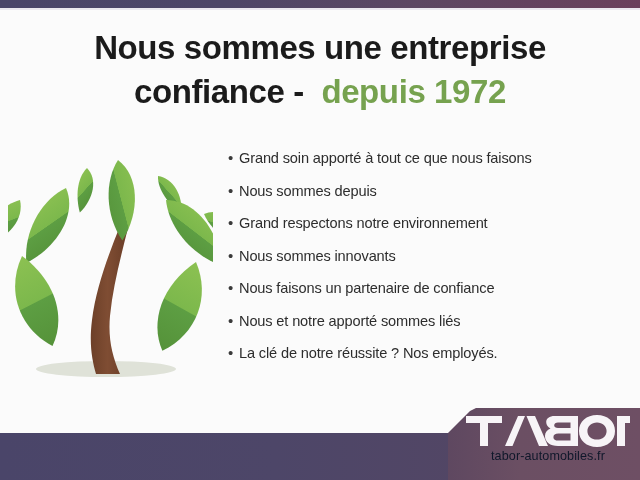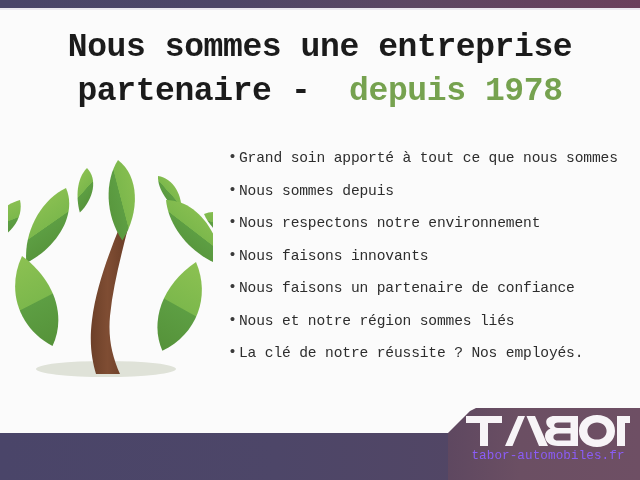--- a/index.html
+++ b/index.html
@@ -12,21 +12,20 @@
     overflow: hidden;
     background: #fbfbfb;
     font-family: "Liberation Sans", sans-serif;
     position: relative;
   }
 
   #slide {
     position: absolute;
     inset: 0;
     background: #fbfbfb;
-    font-family: Liberation Mono, monospace;
   }
 
   
   #top-bar {
     position: absolute;
     left: 0; top: 0;
     width: 640px; height: 8px;
     background: linear-gradient(to right, #4a4569 0%, #4e4668 35%, #5d4763 65%, #6b3f5c 100%);
   }
   #top-bar-hairline {
@@ -106,35 +105,35 @@
     text-align: center;
   }
   #logo-wordmark {
     display: block;
     height: 34px;
   }
   #logo-tagline {
     display: block;
     margin-top: 1px;
     font-size: 12.6px;
-    color: #8b5cf6;
+    color: #0f172a;
     letter-spacing: 0.1px;
   }
 </style>
 </head>
 <body>
 
 <div id="slide">
 
   <div id="top-bar"></div>
   <div id="top-bar-hairline"></div>
 
   <div id="headline">
     <span class="hl-line">Nous sommes une entreprise</span>
-    <span class="hl-line"><span>partenaire -</span>&nbsp; <span class="hl-accent">depuis 1978</span></span>
+    <span class="hl-line"><span>confiance -</span>&nbsp; <span class="hl-accent">depuis 1972</span></span>
   </div>
 
   <svg id="tree" viewBox="0 0 205 245">
     <defs>
       <linearGradient id="lg-a" x1="0" y1="0" x2="1" y2="1">
         <stop offset="0%" stop-color="#8cc152"></stop>
         <stop offset="50%" stop-color="#7cb84c"></stop>
         <stop offset="51%" stop-color="#5d9e43"></stop>
         <stop offset="100%" stop-color="#559239"></stop>
       </linearGradient>
@@ -173,41 +172,41 @@
 
       <path transform="translate(14,108) rotate(22)" d="M0 0 C 40 10, 64 40, 62 72 C 24 68, -2 38, 0 0 Z" fill="url(#lg-a)"></path>
 
       <path transform="translate(188,114) rotate(-20)" d="M0 0 C -40 10, -64 40, -62 72 C -24 68, 2 38, 0 0 Z" fill="url(#lg-b)"></path>
     </g>
   </svg>
 
   <div id="bullet-list">
     <div class="bullet-row">
       <span class="bullet-dot">•</span>
-      <span class="bullet-text">Grand soin apporté à tout ce que nous sommes</span>
+      <span class="bullet-text">Grand soin apporté à tout ce que nous faisons</span>
     </div>
     <div class="bullet-row">
       <span class="bullet-dot">•</span>
       <span class="bullet-text">Nous sommes depuis</span>
     </div>
     <div class="bullet-row">
       <span class="bullet-dot">•</span>
-      <span class="bullet-text">Nous respectons notre environnement</span>
-    </div>
-    <div class="bullet-row">
-      <span class="bullet-dot">•</span>
-      <span class="bullet-text">Nous faisons innovants</span>
+      <span class="bullet-text">Grand respectons notre environnement</span>
+    </div>
+    <div class="bullet-row">
+      <span class="bullet-dot">•</span>
+      <span class="bullet-text">Nous sommes innovants</span>
     </div>
     <div class="bullet-row">
       <span class="bullet-dot">•</span>
       <span class="bullet-text">Nous faisons un partenaire de confiance</span>
     </div>
     <div class="bullet-row">
       <span class="bullet-dot">•</span>
-      <span class="bullet-text">Nous et notre région sommes liés</span>
+      <span class="bullet-text">Nous et notre apporté sommes liés</span>
     </div>
     <div class="bullet-row">
       <span class="bullet-dot">•</span>
       <span class="bullet-text">La clé de notre réussite ? Nos employés.</span>
     </div>
   </div>
 
   <div id="footer-left"></div>
   <div id="footer-right"></div>
 

